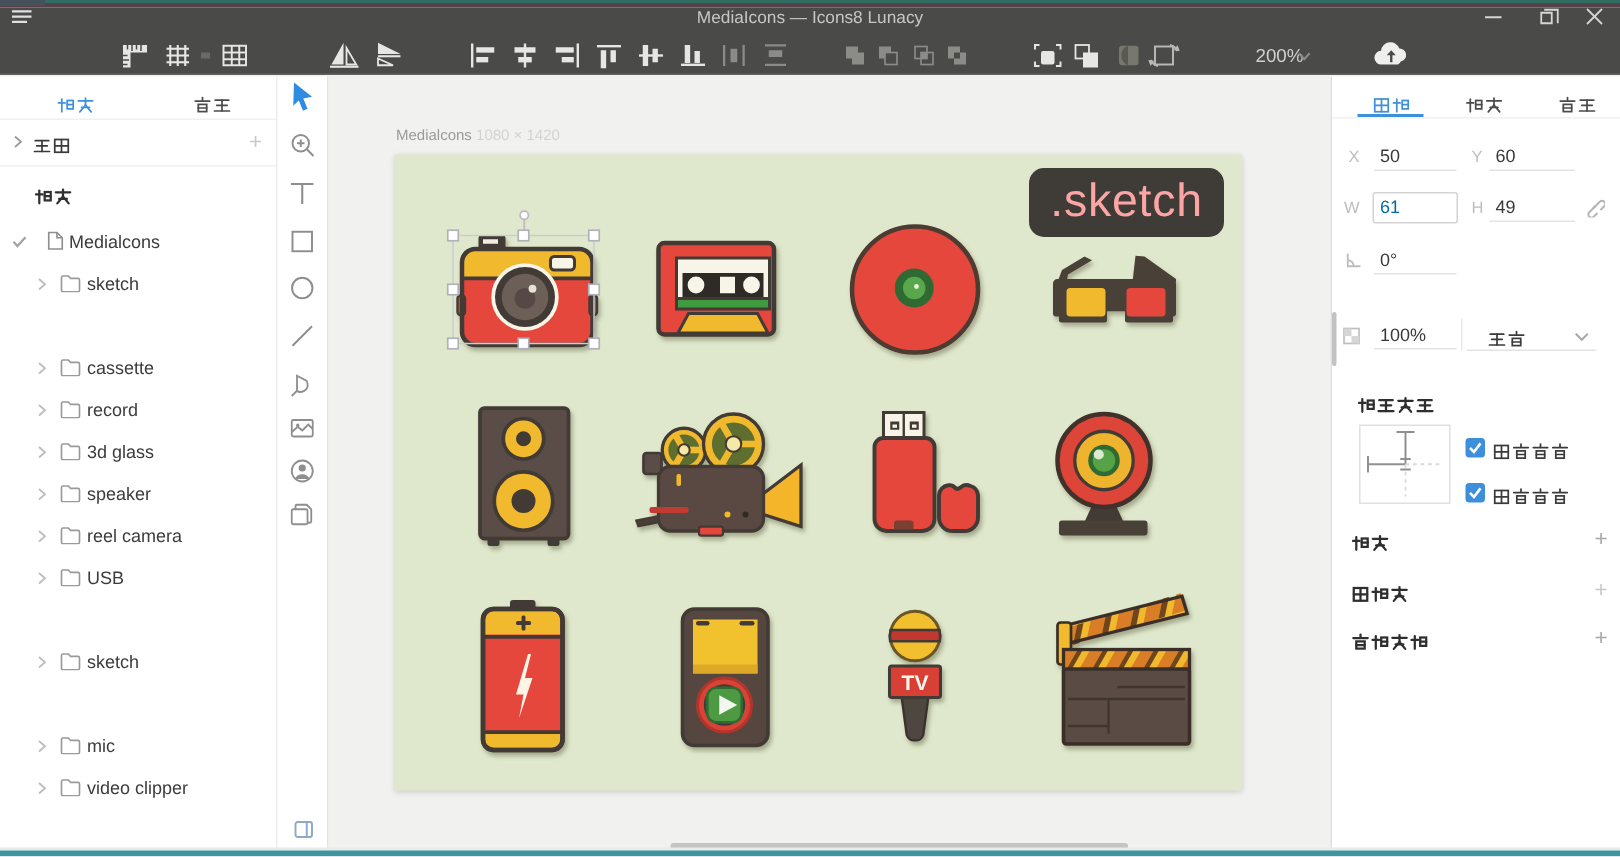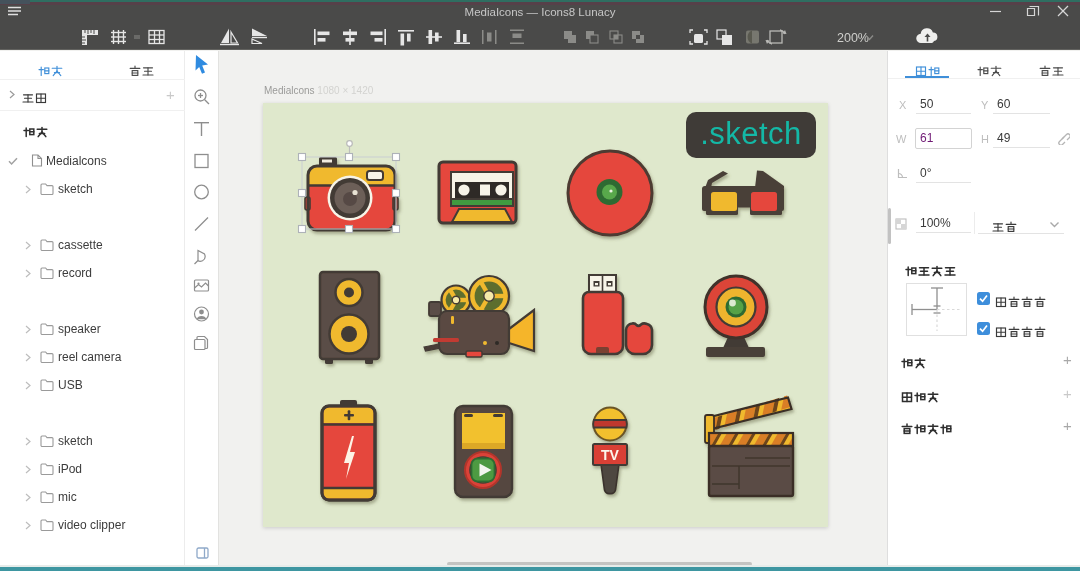--- a/index.html
+++ b/index.html
@@ -246,20 +246,29 @@
     </div>
 <div class="trow" style="top:259px">
       <svg width="6" height="9" viewBox="0 0 6 9" style="position:absolute;left:25px;top:10px">
         <path d="M1,1 L5,4.5 L1,8" fill="none" stroke="#bdbdbd" stroke-width="1.2"></path>
       </svg>
       <svg width="14" height="12" viewBox="0 0 14 12" style="position:absolute;left:40px;top:8px">
         <path d="M1,10.5 V2 a1,1 0 0 1 1,-1 h3.6 l1.4,1.6 h5 a1,1 0 0 1 1,1 v6.9 a1,1 0 0 1 -1,1 h-10 a1,1 0 0 1 -1,-1 z" fill="none" stroke="#9a9a9a" stroke-width="1.1"></path>
       </svg>
       <span style="position:absolute;left:58px;top:7px">record</span>
     </div>
+<div class="trow" style="top:287px">
+      <svg width="6" height="9" viewBox="0 0 6 9" style="position:absolute;left:25px;top:10px">
+        <path d="M1,1 L5,4.5 L1,8" fill="none" stroke="#bdbdbd" stroke-width="1.2"></path>
+      </svg>
+      <svg width="14" height="12" viewBox="0 0 14 12" style="position:absolute;left:40px;top:8px">
+        <path d="M1,10.5 V2 a1,1 0 0 1 1,-1 h3.6 l1.4,1.6 h5 a1,1 0 0 1 1,1 v6.9 a1,1 0 0 1 -1,1 h-10 a1,1 0 0 1 -1,-1 z" fill="none" stroke="#9a9a9a" stroke-width="1.1"></path>
+      </svg>
+      <span style="position:absolute;left:58px;top:7px">3d glass</span>
+    </div>
 <div class="trow" style="top:315px">
       <svg width="6" height="9" viewBox="0 0 6 9" style="position:absolute;left:25px;top:10px">
         <path d="M1,1 L5,4.5 L1,8" fill="none" stroke="#bdbdbd" stroke-width="1.2"></path>
       </svg>
       <svg width="14" height="12" viewBox="0 0 14 12" style="position:absolute;left:40px;top:8px">
         <path d="M1,10.5 V2 a1,1 0 0 1 1,-1 h3.6 l1.4,1.6 h5 a1,1 0 0 1 1,1 v6.9 a1,1 0 0 1 -1,1 h-10 a1,1 0 0 1 -1,-1 z" fill="none" stroke="#9a9a9a" stroke-width="1.1"></path>
       </svg>
       <span style="position:absolute;left:58px;top:7px">speaker</span>
     </div>
 <div class="trow" style="top:371px">
@@ -281,29 +290,20 @@
       <span style="position:absolute;left:58px;top:7px">reel camera</span>
     </div>
 <div class="trow" style="top:427px">
       <svg width="6" height="9" viewBox="0 0 6 9" style="position:absolute;left:25px;top:10px">
         <path d="M1,1 L5,4.5 L1,8" fill="none" stroke="#bdbdbd" stroke-width="1.2"></path>
       </svg>
       <svg width="14" height="12" viewBox="0 0 14 12" style="position:absolute;left:40px;top:8px">
         <path d="M1,10.5 V2 a1,1 0 0 1 1,-1 h3.6 l1.4,1.6 h5 a1,1 0 0 1 1,1 v6.9 a1,1 0 0 1 -1,1 h-10 a1,1 0 0 1 -1,-1 z" fill="none" stroke="#9a9a9a" stroke-width="1.1"></path>
       </svg>
       <span style="position:absolute;left:58px;top:7px">sketch</span>
-    </div>
-<div class="trow" style="top:455px">
-      <svg width="6" height="9" viewBox="0 0 6 9" style="position:absolute;left:25px;top:10px">
-        <path d="M1,1 L5,4.5 L1,8" fill="none" stroke="#bdbdbd" stroke-width="1.2"></path>
-      </svg>
-      <svg width="14" height="12" viewBox="0 0 14 12" style="position:absolute;left:40px;top:8px">
-        <path d="M1,10.5 V2 a1,1 0 0 1 1,-1 h3.6 l1.4,1.6 h5 a1,1 0 0 1 1,1 v6.9 a1,1 0 0 1 -1,1 h-10 a1,1 0 0 1 -1,-1 z" fill="none" stroke="#9a9a9a" stroke-width="1.1"></path>
-      </svg>
-      <span style="position:absolute;left:58px;top:7px">iPod</span>
     </div>
 <div class="trow" style="top:483px">
       <svg width="6" height="9" viewBox="0 0 6 9" style="position:absolute;left:25px;top:10px">
         <path d="M1,1 L5,4.5 L1,8" fill="none" stroke="#bdbdbd" stroke-width="1.2"></path>
       </svg>
       <svg width="14" height="12" viewBox="0 0 14 12" style="position:absolute;left:40px;top:8px">
         <path d="M1,10.5 V2 a1,1 0 0 1 1,-1 h3.6 l1.4,1.6 h5 a1,1 0 0 1 1,1 v6.9 a1,1 0 0 1 -1,1 h-10 a1,1 0 0 1 -1,-1 z" fill="none" stroke="#9a9a9a" stroke-width="1.1"></path>
       </svg>
       <span style="position:absolute;left:58px;top:7px">mic</span>
     </div>
@@ -346,21 +346,21 @@
       <circle cx="16.5" cy="261" r="2.4" fill="#8e8e8e"></circle>
       <path d="M11.5,268.3 a5.5,5.5 0 0 1 10,0" fill="#8e8e8e"></path>
       <g fill="none" stroke="#8e8e8e" stroke-width="1.2">
         <path d="M12,288.5 v-2 a1,1 0 0 1 1,-1 h6.5 l3,3 v8 a1,1 0 0 1 -1,1 h-1.5"></path>
         <rect x="9.5" y="288.5" width="10.5" height="10" rx="1"></rect>
       </g>
     </svg>
 <div class="abs" style="left:219px;top:51px;width:667px;height:514px;background:#f1f1ef"></div>
 <div class="abs" style="left:264px;top:85px;width:180px;height:12px;font-size:10px;color:#9b9b99">Medialcons <span style="color:#d3d3d0">1080 × 1420</span></div>
 <div class="abs" style="left:263px;top:103px;width:565px;height:424px;background:#dfe8cc;box-shadow:0 1px 4px rgba(0,0,0,.16)"></div>
-<div class="abs" style="left:686px;top:112px;width:130px;height:46px;background:#3f3b37;border-radius:10px;color:#14b8a6;font-size:31px;text-align:center;line-height:44px;letter-spacing:0.5px">.sketch</div>
+<div class="abs" style="left:686px;top:112px;width:130px;height:46px;background:#3f3b37;border-radius:10px;color:#fca5a5;font-size:31px;text-align:center;line-height:44px;letter-spacing:0.5px">.sketch</div>
 <svg class="ic" style="left:219px;top:51px" width="661" height="516" viewBox="219 51 661 516">
       <defs>
         <filter id="ds" x="-30%" y="-30%" width="160%" height="160%">
           <feDropShadow dx="1.5" dy="2.5" stdDeviation="1.4" flood-color="#5e5e40" flood-opacity="0.45"></feDropShadow>
         </filter>
       </defs>
       <g filter="url(#ds)">
         <rect x="308" y="166" width="87" height="64" rx="9" fill="#f0b92d"></rect>
         <path d="M308,186 h87 v35 a9,9 0 0 1 -9,9 h-69 a9,9 0 0 1 -9,-9 z" fill="#e5473d"></path>
         <rect x="305" y="197" width="5" height="13" rx="2" fill="#e5473d" stroke="#433a35" stroke-width="1.6"></rect>
@@ -570,21 +570,21 @@
           <use href="#cjkB"></use>
         </svg>
       </span></div>
 <div class="abs" style="left:888px;top:78px;width:192px;height:1px;background:#f0f0f0"></div>
 <div class="abs" style="left:905px;top:76px;width:44px;height:2px;background:#3f8fd9"></div>
 <div class="lab" style="left:899px;top:99px">X</div>
 <div class="inpu" style="left:916px;top:94px;width:55px;height:20px">50</div>
 <div class="lab" style="left:981px;top:99px">Y</div>
 <div class="inpu" style="left:993px;top:94px;width:57px;height:20px">60</div>
 <div class="lab" style="left:896px;top:133px">W</div>
-<div class="abs" style="left:915px;top:128px;width:57px;height:21px;border:1px solid #d3d3d3;border-radius:2px;font-size:12px;color:#701a75;padding:2px 0 0 4px">61</div>
+<div class="abs" style="left:915px;top:128px;width:57px;height:21px;border:1px solid #d3d3d3;border-radius:2px;font-size:12px;color:#0369a1;padding:2px 0 0 4px">61</div>
 <div class="lab" style="left:981px;top:133px">H</div>
 <div class="inpu" style="left:993px;top:128px;width:57px;height:20px">49</div>
 <svg class="ic" style="left:1056px;top:131px" width="14" height="14" viewBox="0 0 14 14">
       <g fill="none" stroke="#b5b5b5" stroke-width="1.3">
         <path d="M6,8 L10.5,3.5 a2.1,2.1 0 0 1 3,3 L11,9"></path>
         <path d="M8,6 L3.5,10.5 a2.1,2.1 0 0 0 3,3 L9,11"></path>
       </g>
     </svg>
 <svg class="ic" style="left:897px;top:168px" width="11" height="11" viewBox="0 0 11 11">
       <g fill="none" stroke="#bdbdbd" stroke-width="1.2">

